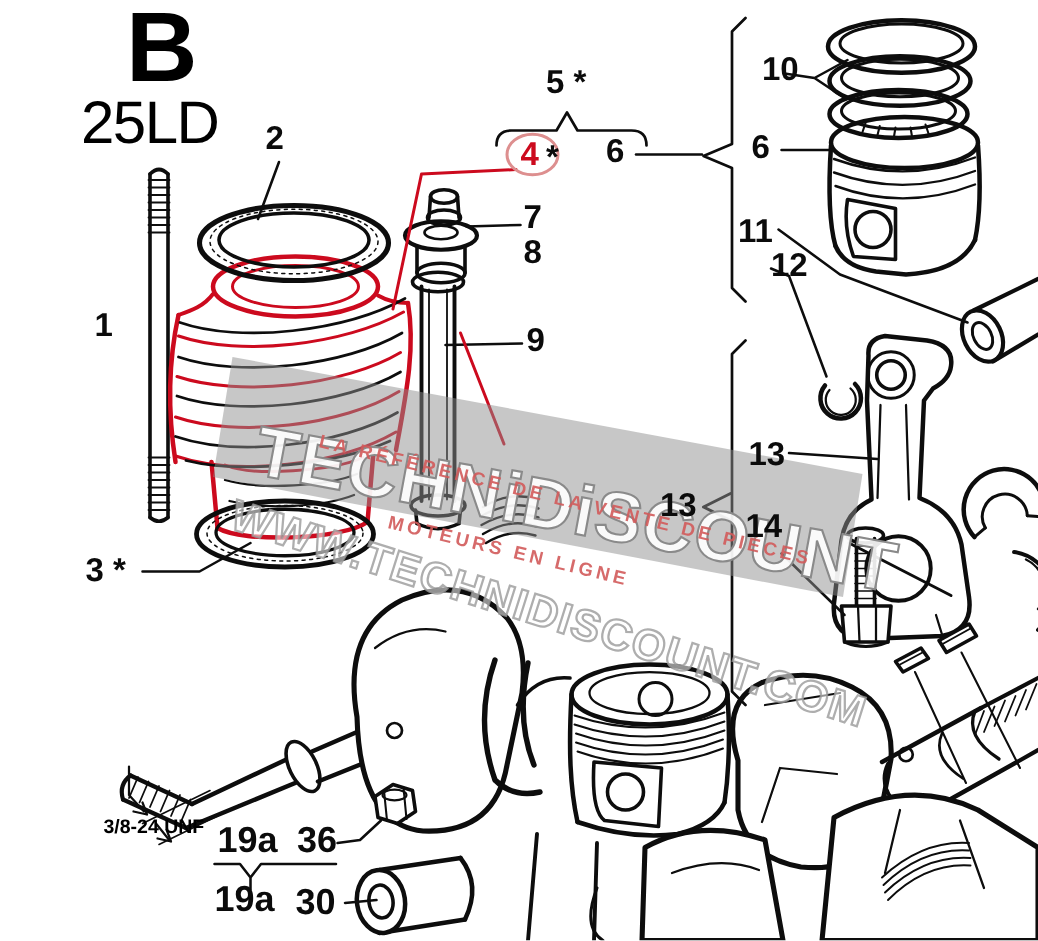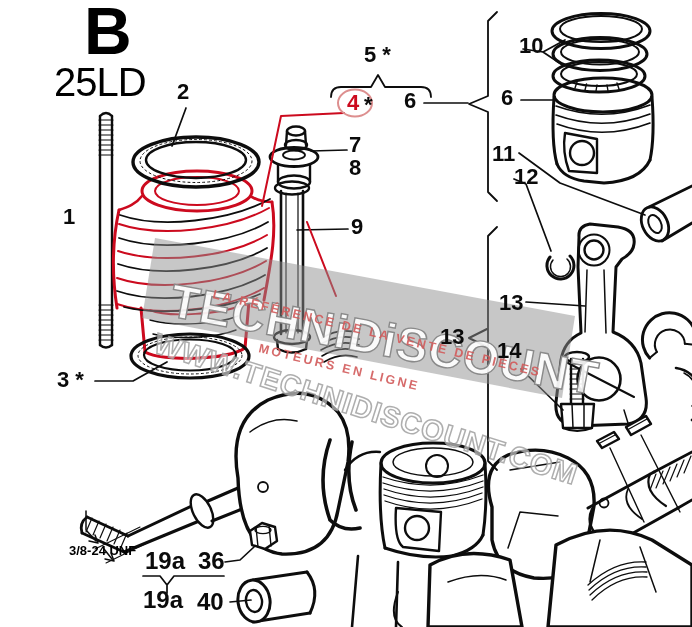--- a/index.html
+++ b/index.html
@@ -289,26 +289,26 @@
   <div class="co" style="left:63px;top:206px">1</div>
   <div class="co" style="left:177px;top:81px">2</div>
   <div class="co" style="left:57px;top:369px">3 *</div>
   <div class="co" style="left:364px;top:44px">5 *</div>
   <div class="co red" style="left:347px;top:92px">4</div>
   <div class="co" style="left:364px;top:94px">*</div>
   <div class="co" style="left:404px;top:90px">6</div>
   <div class="co" style="left:349px;top:134px">7</div>
   <div class="co" style="left:349px;top:157px">8</div>
   <div class="co" style="left:351px;top:216px">9</div>
-  <div class="co" style="left:519px;top:35px">10</div>
+  <div class="co" style="left:508px;top:35px">10</div>
   <div class="co" style="left:501px;top:87px">6</div>
   <div class="co" style="left:492px;top:143px">11</div>
   <div class="co" style="left:514px;top:166px">12</div>
   <div class="co" style="left:499px;top:292px">13</div>
   <div class="co" style="left:440px;top:326px">13</div>
   <div class="co" style="left:497px;top:340px">14</div>
   <div class="co small-co" style="left:145px;top:549px">19a</div>
   <div class="co small-co" style="left:198px;top:549px">36</div>
   <div class="co small-co" style="left:143px;top:588px">19a</div>
-  <div class="co small-co" style="left:197px;top:590px">40</div>
+  <div class="co small-co" style="left:197px;top:590px">30</div>
 
   <div class="dim">3/8-24 UNF</div>
 </div>
 
 </body></html>

